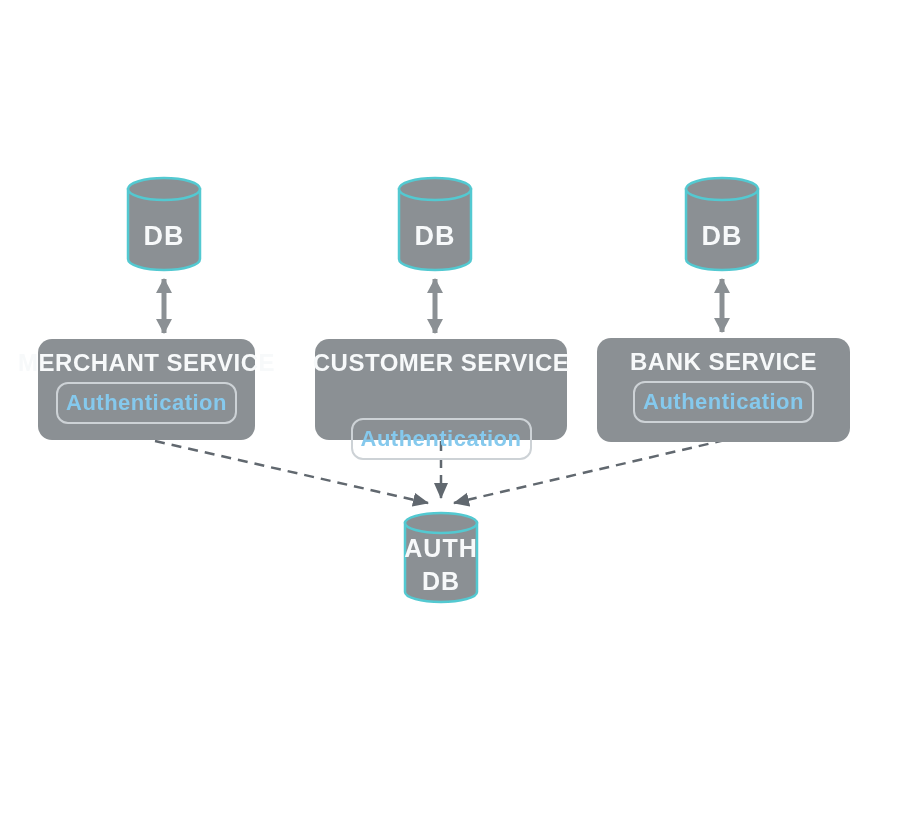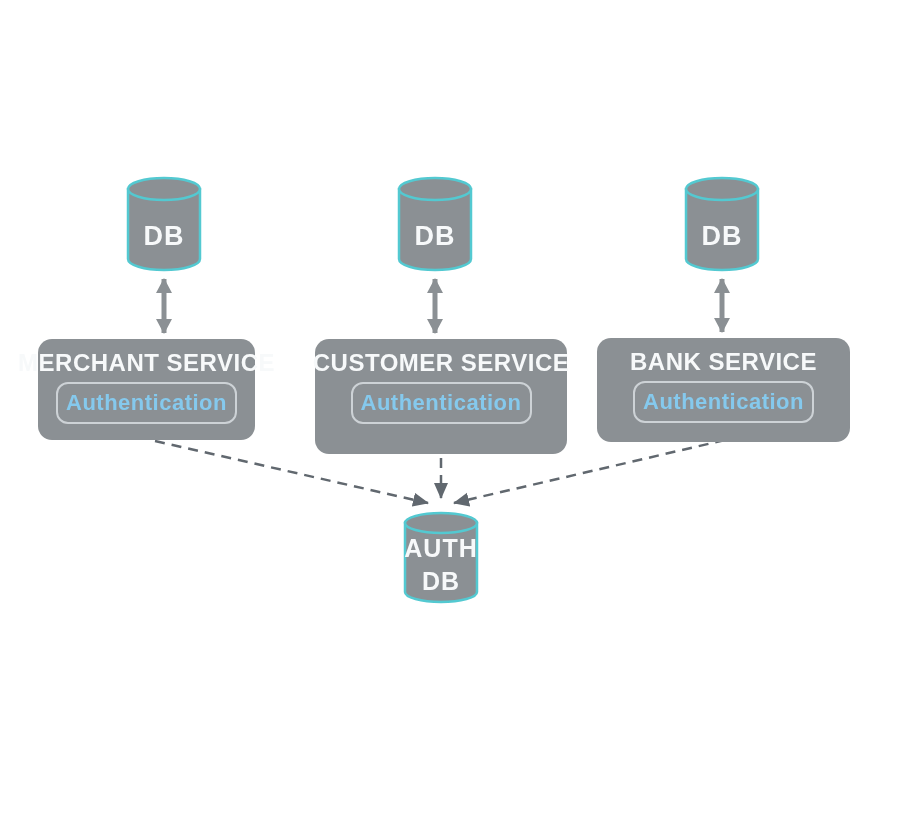--- a/index.html
+++ b/index.html
@@ -43,21 +43,21 @@
 
   
   .service{
     position:absolute;
     background:var(--node-fill);
     border-radius:14px;
     display:flex;flex-direction:column;align-items:center;
     padding-top:9px;box-sizing:border-box;
   }
   .svc-merchant{left:38px;top:339px;width:217px;height:101px;}
-  .svc-customer{left:315px;top:339px;width:252px;height:115px;}
+  .svc-customer{left:315px;top:339px;width:252px;height:101px;gap:36px;}
   .svc-bank{left:597px;top:338px;width:253px;height:104px;}
   .service-title{
     color:var(--title-text);
     font-size:24px;font-weight:bold;
     letter-spacing:0.5px;line-height:30px;
     white-space:nowrap;
   }
   .auth-pill{
     margin-top:4px;
     border:2px solid var(--auth-border);

